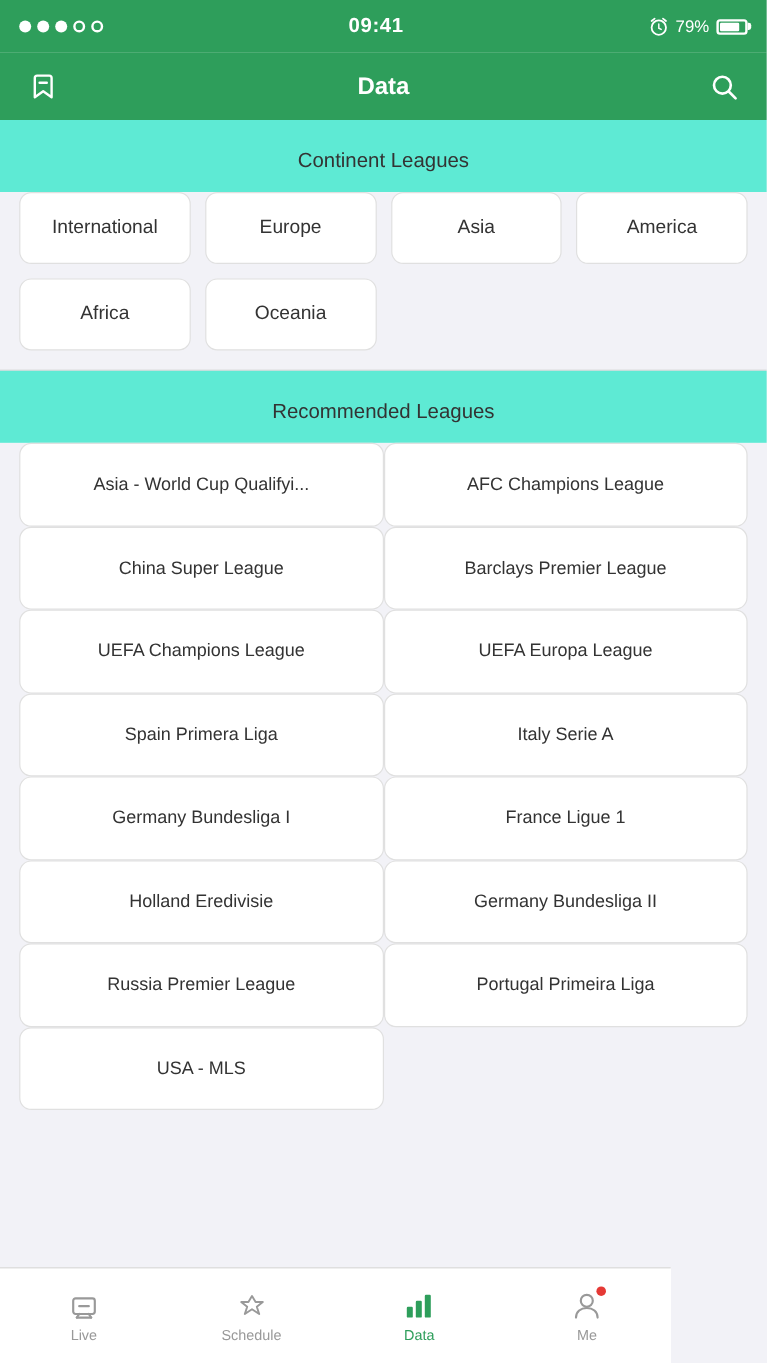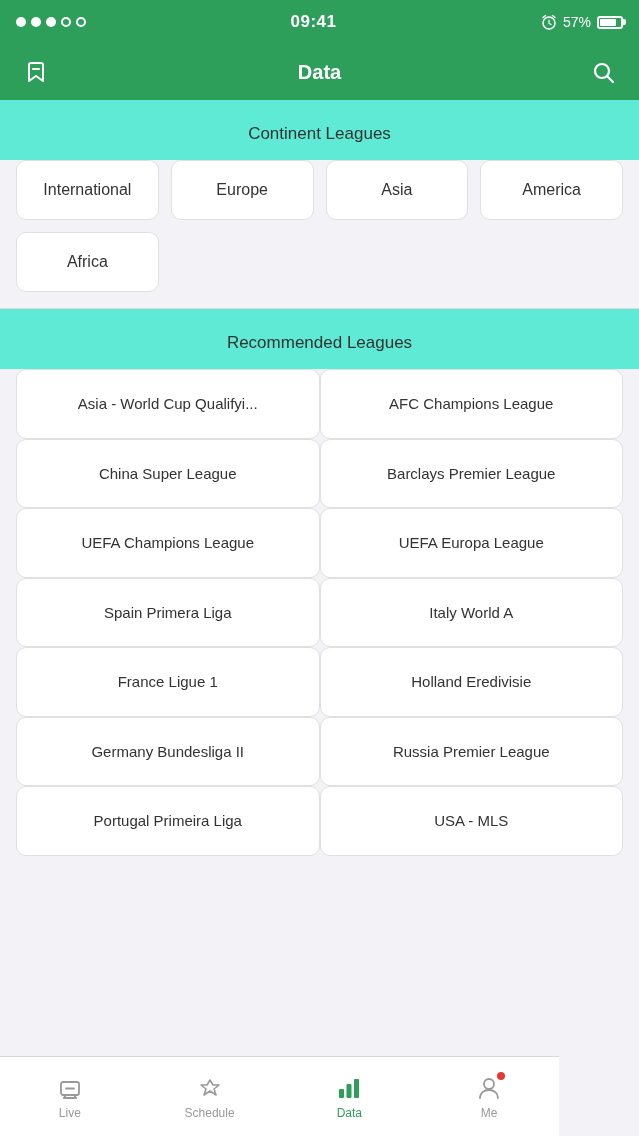--- a/index.html
+++ b/index.html
@@ -171,21 +171,21 @@
     <div class="dot empty"></div>
   </div>
   <div class="status-time">09:41</div>
   <div class="status-right">
 
     <svg width="16" height="16" viewBox="0 0 16 16" fill="white">
       <circle cx="8" cy="9" r="6" stroke="white" stroke-width="1.5" fill="none"></circle>
       <path d="M8 6v3.5l2 1" stroke="white" stroke-width="1.2" fill="none" stroke-linecap="round"></path>
       <path d="M2 3.5L4.5 1.5M14 3.5L11.5 1.5" stroke="white" stroke-width="1.5" stroke-linecap="round"></path>
     </svg>
-    <span>57%</span>
+    <span>79%</span>
     <div class="battery-icon">
       <div class="battery-fill"></div>
     </div>
   </div>
 </div>
 
 <div class="nav-bar">
   <div class="nav-icon-btn">
     <svg width="24" height="24" viewBox="0 0 24 24" fill="none" stroke="white" stroke-width="2" stroke-linecap="round" stroke-linejoin="round">
       <path d="M19 21l-7-5-7 5V5a2 2 0 012-2h10a2 2 0 012 2z"></path>
@@ -203,34 +203,36 @@
 
 <div class="content">
 
   <div class="section-header">Continent Leagues</div>
   <div class="continent-grid">
     <div class="continent-btn">International</div>
     <div class="continent-btn">Europe</div>
     <div class="continent-btn">Asia</div>
     <div class="continent-btn">America</div>
     <div class="continent-btn">Africa</div>
+    <div class="continent-btn">Oceania</div>
   </div>
 
   <div class="divider"></div>
 
   <div class="section-header">Recommended Leagues</div>
   <div class="leagues-grid">
     <div class="league-btn">Asia - World Cup Qualifyi...</div>
     <div class="league-btn">AFC Champions League</div>
     <div class="league-btn">China Super League</div>
     <div class="league-btn">Barclays Premier League</div>
     <div class="league-btn">UEFA Champions League</div>
     <div class="league-btn">UEFA Europa League</div>
     <div class="league-btn">Spain Primera Liga</div>
-    <div class="league-btn">Italy World A</div>
+    <div class="league-btn">Italy Serie A</div>
+    <div class="league-btn">Germany Bundesliga I</div>
     <div class="league-btn">France Ligue 1</div>
     <div class="league-btn">Holland Eredivisie</div>
     <div class="league-btn">Germany Bundesliga II</div>
     <div class="league-btn">Russia Premier League</div>
     <div class="league-btn">Portugal Primeira Liga</div>
     <div class="league-btn">USA - MLS</div>
   </div>
 
 </div>
 

